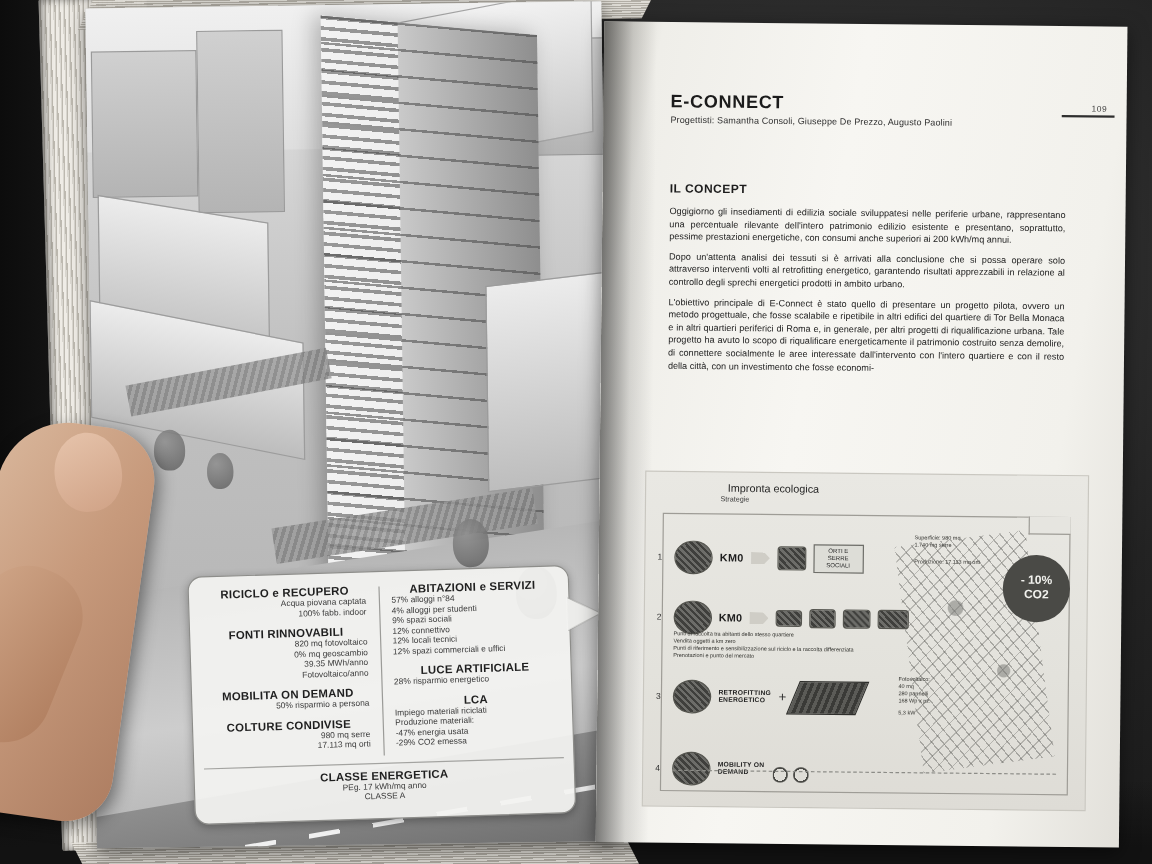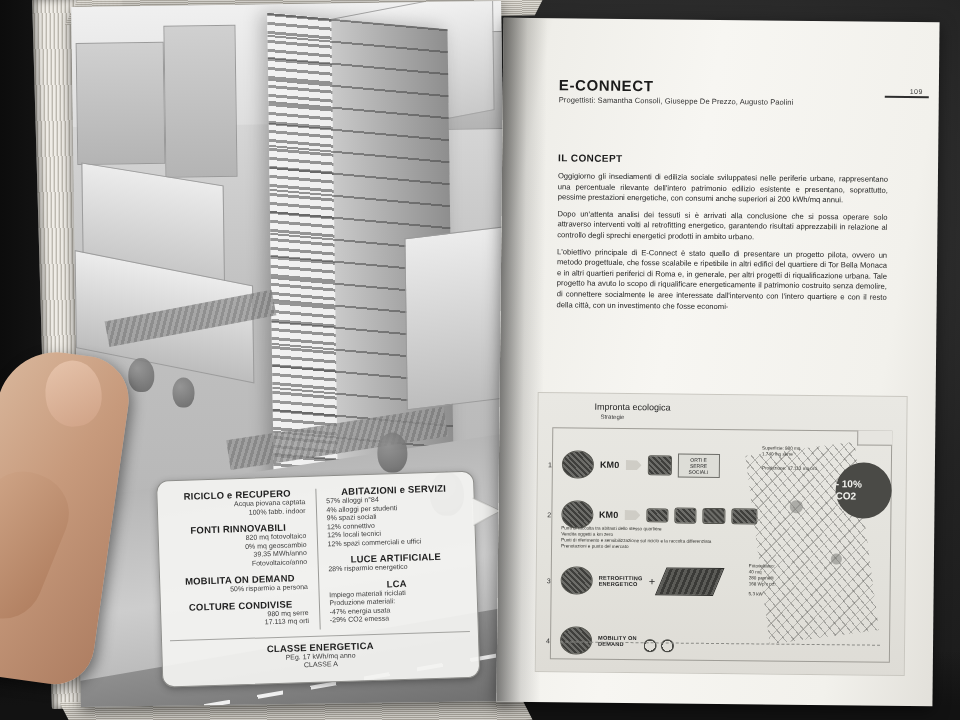--- a/index.html
+++ b/index.html
@@ -314,21 +314,21 @@
     position: absolute;
     left: 38px;
     top: 374px;
     width: 368px;
     height: 278px;
     background: linear-gradient(180deg, #e9e8e3 0%, #e3e2dc 60%, #dedcd6 100%);
     border: 1px solid #c9c7c0;
   }
   .diagram-title {
     position: absolute;
-    left: 56px; top: 8px;
+    left: 68px; top: 8px;
     font-size: 9px;
     color: #1f1f1f;
   }
   .diagram-sub {
     position: absolute;
     left: 62px; top: 20px;
     font-size: 6px;
     color: #3b3b3b;
   }
   .diag-frame {
@@ -403,20 +403,21 @@
     position: absolute;
     right: 14px;
     top: 66px;
     width: 56px;
     height: 56px;
     border-radius: 50%;
     background: #4a4a46;
     color: #f2f2ee;
     display: flex;
     flex-direction: column;
+    align-items: center;
     justify-content: center;
     font-size: 10px;
     font-weight: bold;
     line-height: 12px;
   }
   .map-blob {
     position: absolute;
     left: 220px; top: 52px;
     width: 110px; height: 190px;
     background:

